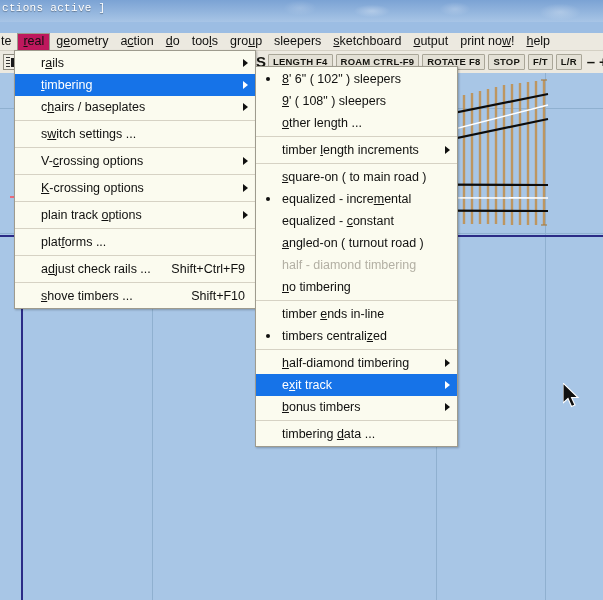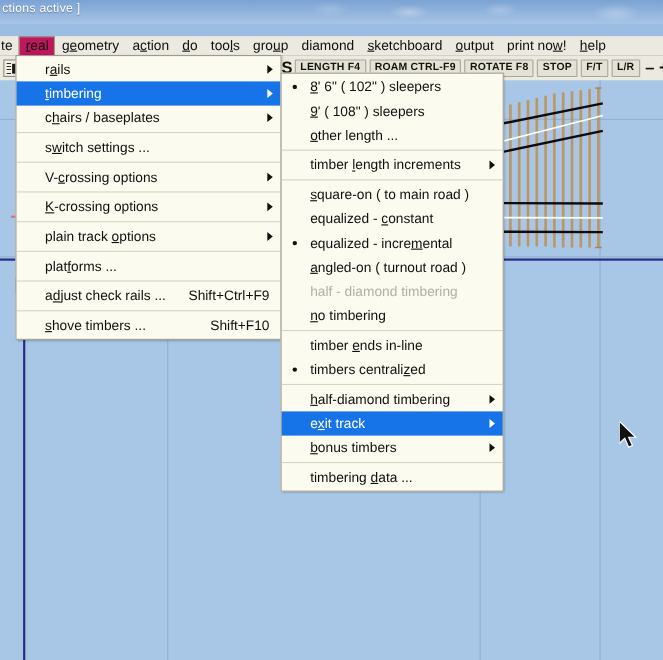--- a/index.html
+++ b/index.html
@@ -17,20 +17,21 @@
 
   
   .wallpaper {
     position: absolute; left: 0; top: 0; width: 603px; height: 22px;
     background:
       radial-gradient(ellipse 26px 9px at 372px 11px, rgba(255,255,255,.30), rgba(255,255,255,0) 70%),
       radial-gradient(ellipse 22px 10px at 455px 9px, rgba(255,255,255,.22), rgba(255,255,255,0) 70%),
       radial-gradient(ellipse 30px 12px at 560px 12px, rgba(255,255,255,.26), rgba(255,255,255,0) 70%),
       radial-gradient(ellipse 24px 11px at 300px 8px, rgba(255,255,255,.16), rgba(255,255,255,0) 70%),
       linear-gradient(180deg, #7ba3d4 0%, #8fb2dc 45%, #a8c5e6 100%);
+    font-family: Liberation Mono, monospace;
   }
   .wallpaper-caption {
     position: absolute; left: 2px; top: 2px;
     font-size: 11px; color: #ffffff;
     letter-spacing: .3px;
     text-shadow: 0 1px 1px rgba(0,0,0,.35);
     white-space: nowrap;
   }
 
   
@@ -210,21 +211,21 @@
 <div class="app-window">
 
   <div class="menubar" id="menubar">
       <div class="menubar-item clipped">te</div>
       <div class="menubar-item active"><span class="u">r</span>eal</div>
       <div class="menubar-item">g<span class="u">e</span>ometry</div>
       <div class="menubar-item">a<span class="u">c</span>tion</div>
       <div class="menubar-item"><span class="u">d</span>o</div>
       <div class="menubar-item">too<span class="u">l</span>s</div>
       <div class="menubar-item">gro<span class="u">u</span>p</div>
-      <div class="menubar-item">diamond</div>
+      <div class="menubar-item">sleepers</div>
       <div class="menubar-item"><span class="u">s</span>ketchboard</div>
       <div class="menubar-item"><span class="u">o</span>utput</div>
       <div class="menubar-item">print no<span class="u">w</span>!</div>
       <div class="menubar-item"><span class="u">h</span>elp</div>
     </div>
 
   <div class="toolbar">
     <div class="tb-left-icon"></div>
     <div style="width:232px; flex:0 0 auto;"></div>
     <span class="tb-plain">S</span>
@@ -414,22 +415,22 @@
     </div>
 
   <div class="menu" id="menu-timb">
       <div class="menu-item"><span class="bullet"></span><span><span class="u">8</span>' 6"  ( 102" )  sleepers</span></div>
       <div class="menu-item"><span><span class="u">9</span>'  ( 108" )  sleepers</span></div>
       <div class="menu-item"><span><span class="u">o</span>ther  length ...</span></div>
       <div class="menu-sep"></div>
       <div class="menu-item"><span>timber  <span class="u">l</span>ength  increments</span><span class="arrow"></span></div>
       <div class="menu-sep"></div>
       <div class="menu-item"><span><span class="u">s</span>quare-on  ( to  main  road )</span></div>
+      <div class="menu-item"><span class="bullet"></span><span>equalized - incre<span class="u">m</span>ental</span></div>
       <div class="menu-item"><span>equalized - <span class="u">c</span>onstant</span></div>
-      <div class="menu-item"><span class="bullet"></span><span>equalized - incre<span class="u">m</span>ental</span></div>
       <div class="menu-item"><span><span class="u">a</span>ngled-on  ( turnout  road )</span></div>
       <div class="menu-item disabled"><span>half - diamond  timbering</span></div>
       <div class="menu-item"><span><span class="u">n</span>o  timbering</span></div>
       <div class="menu-sep"></div>
       <div class="menu-item"><span>timber  <span class="u">e</span>nds  in-line</span></div>
       <div class="menu-item"><span class="bullet"></span><span>timbers  centrali<span class="u">z</span>ed</span></div>
       <div class="menu-sep"></div>
       <div class="menu-item"><span><span class="u">h</span>alf-diamond  timbering</span><span class="arrow"></span></div>
       <div class="menu-item highlight"><span>e<span class="u">x</span>it  track</span><span class="arrow"></span></div>
       <div class="menu-item"><span><span class="u">b</span>onus  timbers</span><span class="arrow"></span></div>

